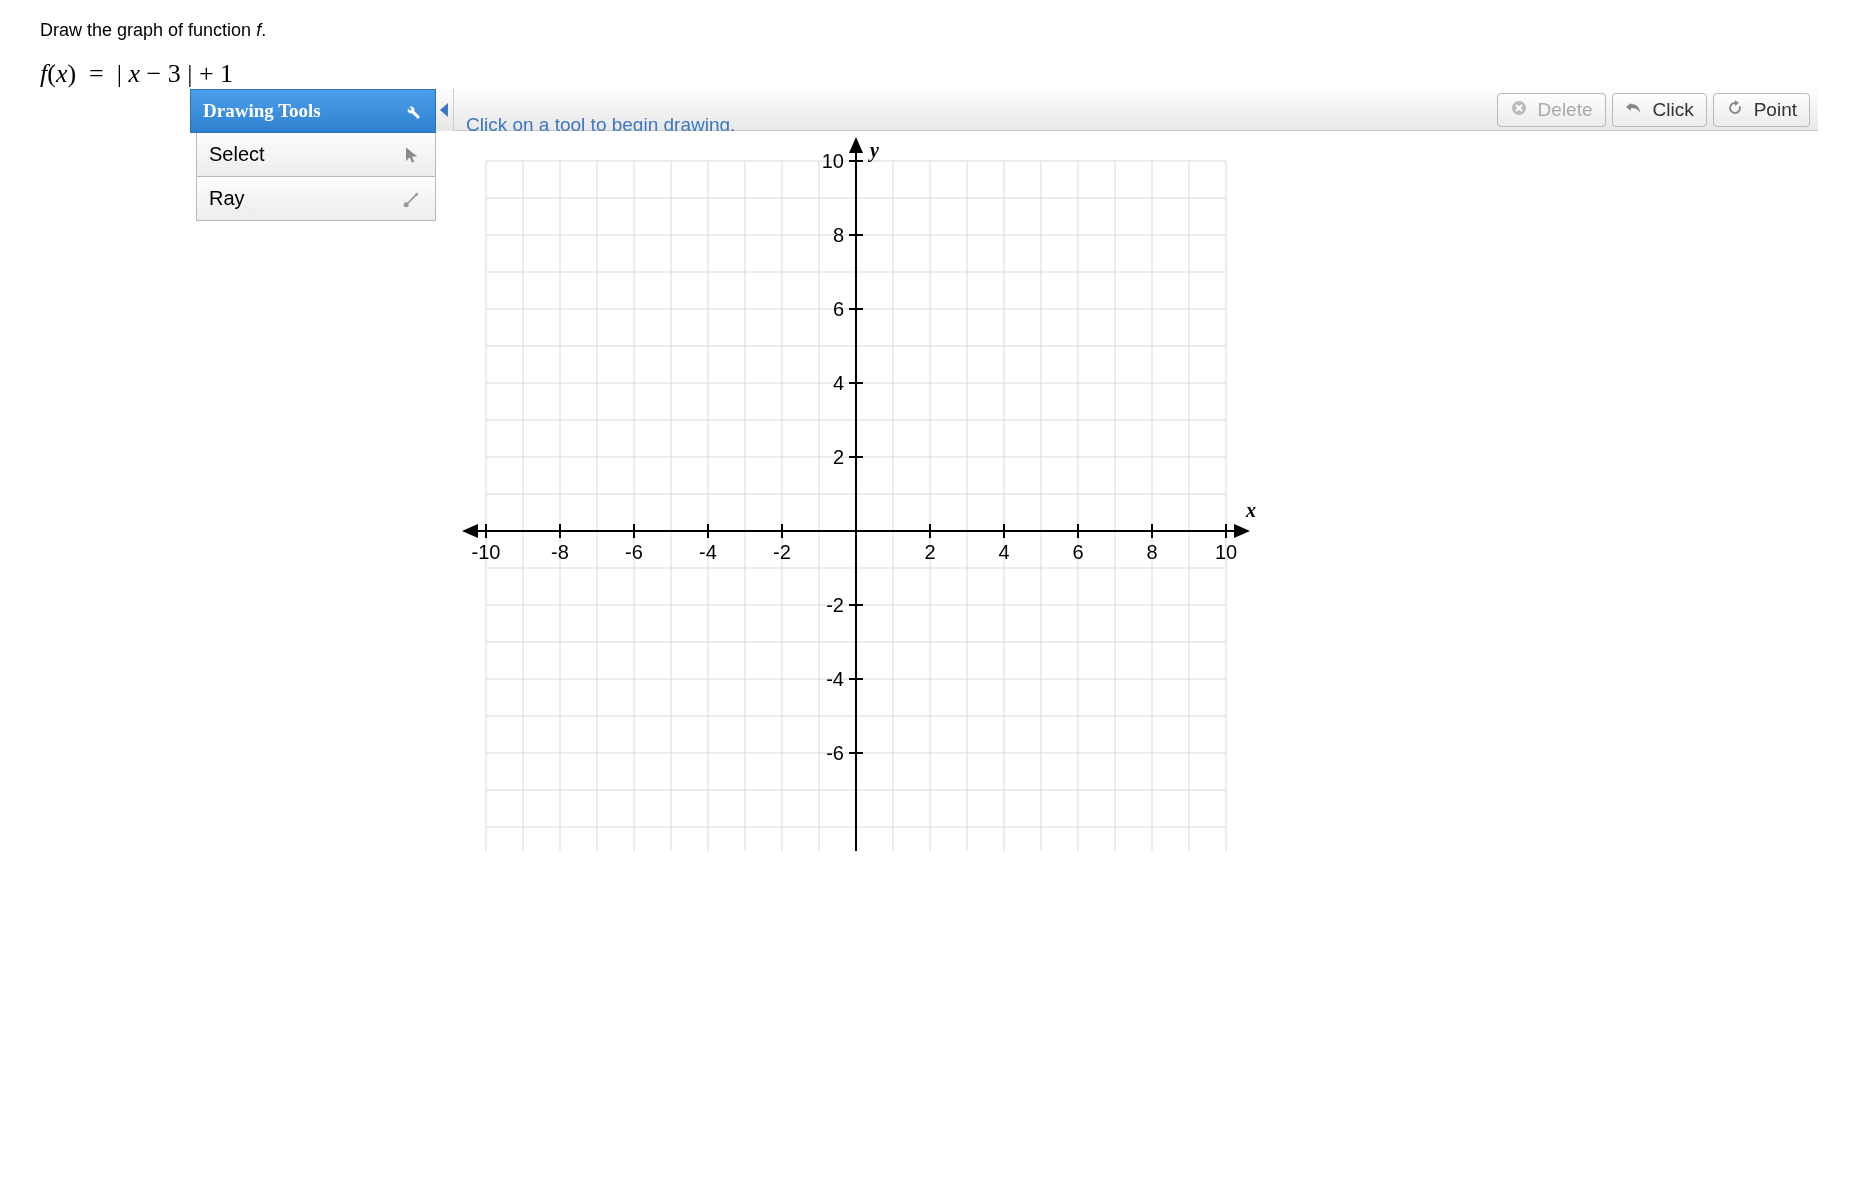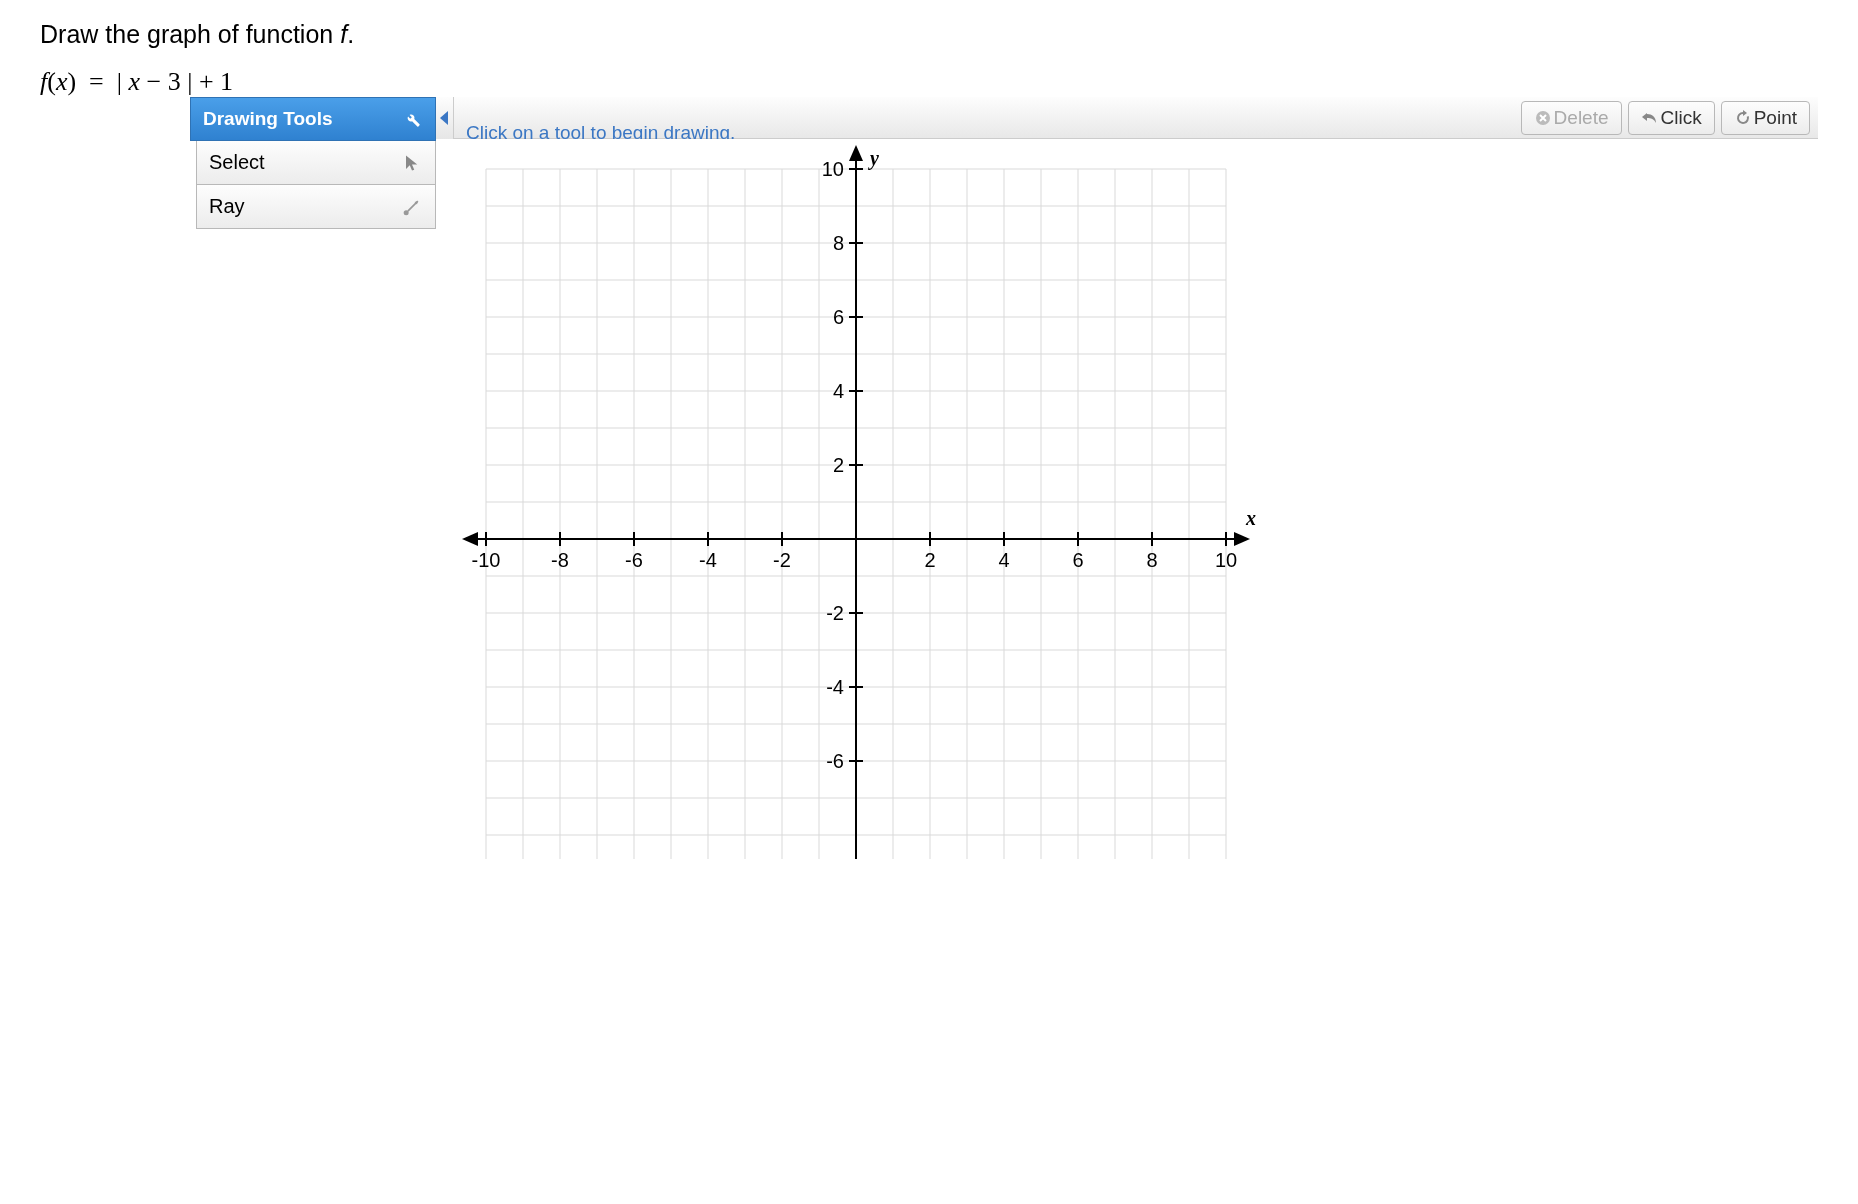--- a/index.html
+++ b/index.html
@@ -5,21 +5,21 @@
   * { box-sizing: border-box; margin: 0; padding: 0; }
   body {
     font-family: Arial, Helvetica, sans-serif;
     background: #fff;
     padding: 20px 40px;
     font-size: 20px;
     color: #000;
   }
   .prompt {
     margin-bottom: 18px;
-    font-size: 25px;
+    font-size: 18px;
   }
   .formula {
     font-family: "Times New Roman", serif;
     font-size: 26px;
   }
   .formula .fx { font-style: italic; }
   .app {
     display: flex;
     margin-left: 150px;
   }
@@ -31,20 +31,21 @@
   .tools-header {
     background: linear-gradient(#4a9fe9, #2f81d0);
     color: #fff;
     font-weight: bold;
     padding: 10px 12px;
     display: flex;
     align-items: center;
     justify-content: space-between;
     border: 1px solid #2f72b4;
     font-size: 19px;
+    font-family: Liberation Serif, serif;
   }
   .tool-item {
     background: linear-gradient(#fdfdfd, #ececec);
     border: 1px solid #b8b8b8;
     border-top: none;
     padding: 10px 12px;
     display: flex;
     align-items: center;
     justify-content: space-between;
     font-size: 20px;
@@ -91,22 +92,22 @@
     position: relative;
   }
   .hint {
     color: #3b77c4;
     font-size: 19px;
     flex: 1;
     margin-top: 31px;
   }
   .btn {
     display: inline-flex;
-    align-items: center;
-    gap: 2px;
+    align-items: flex-start;
+    gap: 10px;
     padding: 5px 12px;
     margin-left: 6px;
     border: 1px solid #b8b8b8;
     border-radius: 4px;
     background: linear-gradient(#fdfdfd, #ececec);
     font-size: 19px;
     cursor: pointer;
     color: #333;
     white-space: nowrap;
   }

